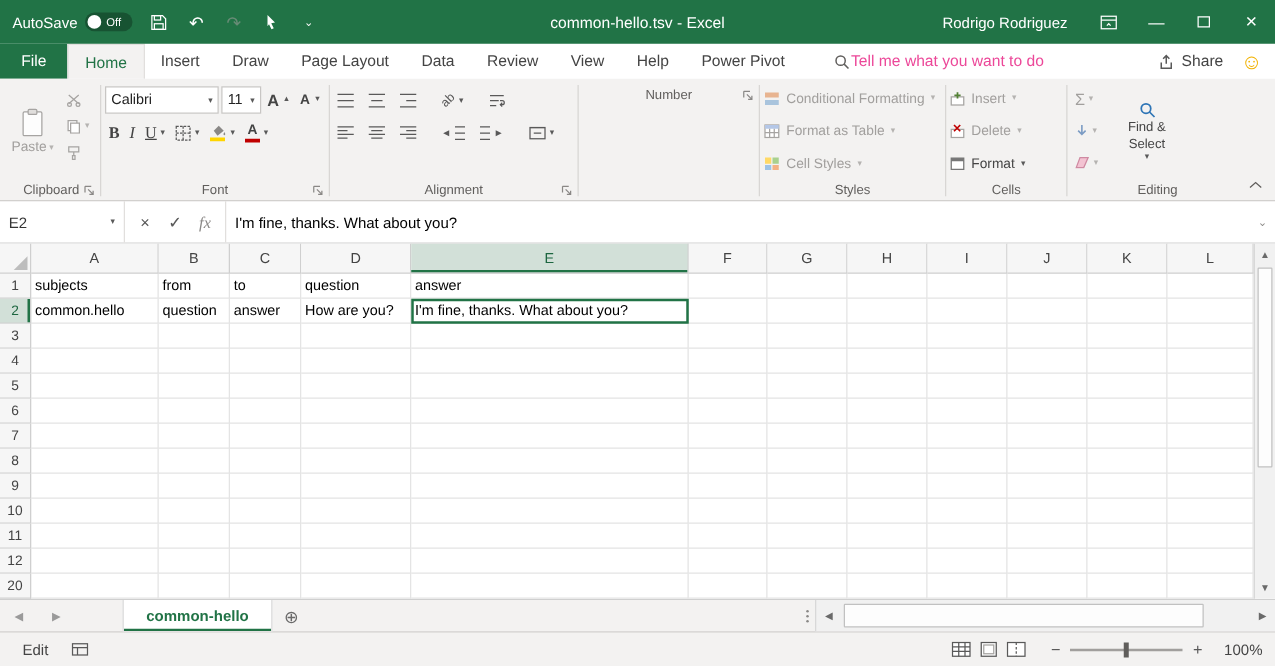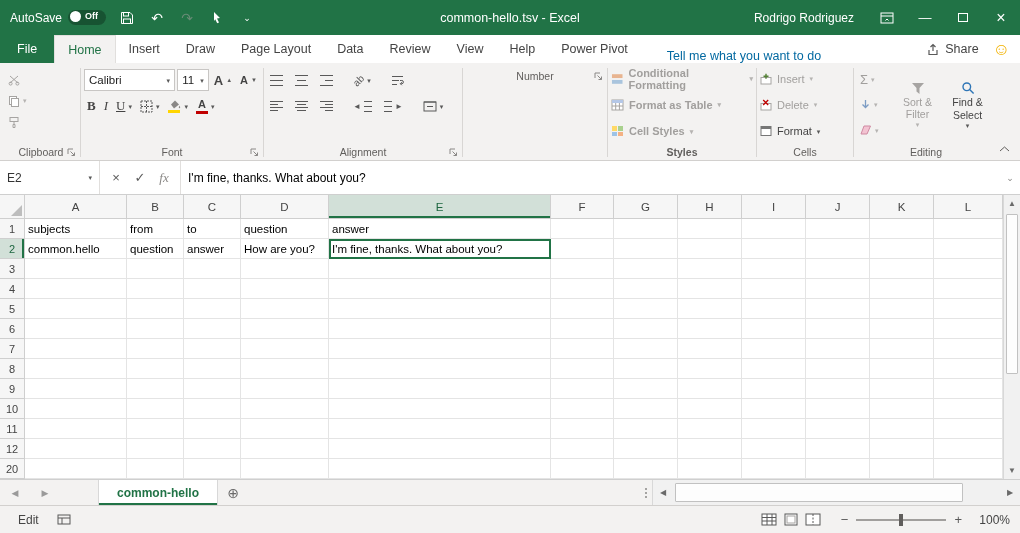--- a/index.html
+++ b/index.html
@@ -5,37 +5,37 @@
   * { margin:0; padding:0; box-sizing:border-box; }
   html,body { width:1020px; height:533px; overflow:hidden; background:#fff;
               font-family:"Liberation Sans", sans-serif; }
 
   
   .titlebar { height:35px; background:#217346; color:#fff; display:flex; align-items:center;
               position:relative; font-size:12px; }
   .tb-left { display:flex; align-items:center; gap:12px; padding-left:10px; z-index:2; }
   .autosave { display:flex; align-items:center; gap:6px; }
   .pill { width:38px; height:15px; border-radius:8px; background:rgba(0,0,0,.28);
-          display:flex; align-items:flex-start; padding:1px 4px 1px 2px; gap:4px;font-weight:bold; }
+          display:flex; align-items:center; padding:1px 4px 1px 2px; gap:4px; }
   .knob { width:11px; height:11px; border-radius:50%; background:#fff; }
   .pill span { font-size:9px; }
   .qat { display:flex; align-items:center; justify-content:center; min-width:18px; height:24px; color:#fff; font-size:14px; }
   .qat.dim { opacity:.55; }
   .tb-title { position:absolute; left:0; right:0; text-align:center; font-size:12.5px; pointer-events:none; }
   .tb-right { margin-left:auto; display:flex; align-items:center; z-index:2; }
   .tb-user { font-size:12px; margin-right:14px; }
   .winbtn { width:38px; height:35px; display:flex; align-items:center; justify-content:center; color:#fff; font-size:13px; }
   .maxbox { width:10px; height:9px; border:1px solid #fff; display:inline-block; }
 
   
   .tabrow { height:28px; background:#fff; display:flex; align-items:stretch; font-size:12.5px; color:#444; }
   .tab { padding:0 13px; display:flex; align-items:center; white-space:nowrap; }
   .tab.file { background:#217346; color:#fff; padding:0 17px; }
   .tab.active { color:#217346; background:#f3f2f1; border:1px solid #e1dfdd; border-bottom:none; }
-  .tellme { display:flex; align-items:center; gap:14px; margin-left:26px; color:#0369a1;flex-direction:column; }
+  .tellme { display:flex; align-items:center; gap:1px; margin-left:26px; color:#ec4899; }
   .tabrow-right { margin-left:auto; display:flex; align-items:center; gap:14px; padding-right:10px; }
   .share { display:flex; align-items:center; gap:5px; color:#444; }
   .smiley { color:#f2b200; font-size:17px; line-height:1; }
 
   
   .ribbon { height:98px; background:#f3f2f1; border-bottom:1px solid #d2d0ce; display:flex;
             padding:2px 0 0 2px; position:relative; color:#444; }
   .grp { display:flex; flex-direction:column; padding:2px 3px 0; }
   .gbody { flex:1; display:flex; gap:3px; }
   .gname { height:17px; font-size:10.5px; color:#605e5c; display:flex; align-items:center;
@@ -206,20 +206,30 @@
       <span>Share</span>
     </span>
     <span class="smiley">☺</span>
   </span>
 </div>
 
 <div class="ribbon">
 
   <div class="grp" style="width:78px;">
     <div class="gbody">
+      <div class="paste-big dim">
+        <svg width="20" height="24" viewBox="0 0 20 24">
+            <rect x="2.5" y="3.5" width="15" height="19" rx="1" fill="#fdfdfd" stroke="#a6a4a2"></rect>
+            <rect x="6.5" y="1.5" width="7" height="4" rx="1" fill="#e0dedc" stroke="#a6a4a2"></rect>
+          </svg>
+        <span class="pb-label">
+            <span>Paste</span>
+            <span class="caret">▾</span>
+          </span>
+      </div>
       <div class="mini-col">
         <div class="sbtn dim">
           <svg width="12" height="12" viewBox="0 0 12 12">
               <path d="M2 2l8 7M10 2l-8 7" stroke="#a6a4a2"></path>
               <circle cx="2.6" cy="9.6" r="1.5" fill="none" stroke="#a6a4a2"></circle>
               <circle cx="9.4" cy="9.6" r="1.5" fill="none" stroke="#a6a4a2"></circle>
             </svg>
         </div>
         <div class="sbtn dim">
           <svg width="12" height="12" viewBox="0 0 12 12">
@@ -413,21 +423,21 @@
     <div class="gname">
       <span>Number</span>
       <span class="launcher"><svg width="9" height="9" viewBox="0 0 9 9">
             <path d="M1 1v5M1 1h5" stroke="#8a8886" fill="none"></path>
             <path d="M3.5 3.5L7.5 7.5M7.5 4.5v3h-3" stroke="#8a8886" fill="none"></path>
           </svg></span>
     </div>
   </div>
   <div class="gsep"></div>
 
-  <div class="grp" style="width:148px;font-weight:bold;">
+  <div class="grp" style="width:148px;">
     <div class="gbody stack3" style="flex-direction:column;">
       <div class="style-row dim">
         <svg width="13" height="12" viewBox="0 0 13 12">
             <rect x="1" y="1" width="11" height="4" fill="#e8b490"></rect>
             <rect x="1" y="7" width="11" height="4" fill="#a9c4dd"></rect>
           </svg>
         <span>Conditional Formatting</span>
           <span class="caret">▾</span>
       </div>
       <div class="style-row dim">
@@ -501,27 +511,20 @@
               <path d="M5.5 1v7M2.5 5.5l3 3 3-3" stroke="#7c9cc4" fill="none" stroke-width="1.3"></path>
             </svg>
           <span class="caret">▾</span>
           </div>
         <div class="sbtn dim">
           <svg width="12" height="10" viewBox="0 0 12 10">
               <path d="M4 1h6.5L7 9H1z" fill="#f3c3d2" stroke="#cf8aa2"></path>
             </svg>
           <span class="caret">▾</span>
           </div>
-      </div>
-      <div class="bigv dim">
-        <svg width="14" height="13" viewBox="0 0 14 13">
-            <path d="M1 1h12l-4.5 5v6L5.5 9.5V6z" fill="#a6a4a2"></path>
-          </svg>
-        <span>Sort &amp; Filter</span>
-        <span class="caret">▾</span>
       </div>
       <div class="bigv">
         <svg width="14" height="14" viewBox="0 0 14 14">
             <circle cx="5.8" cy="5.8" r="3.8" fill="none" stroke="#2e75b6" stroke-width="1.4"></circle>
             <path d="M8.6 8.6l4 4" stroke="#2e75b6" stroke-width="1.4"></path>
           </svg>
         <span>Find &amp; Select</span>
         <span class="caret">▾</span>
       </div>
     </div>

